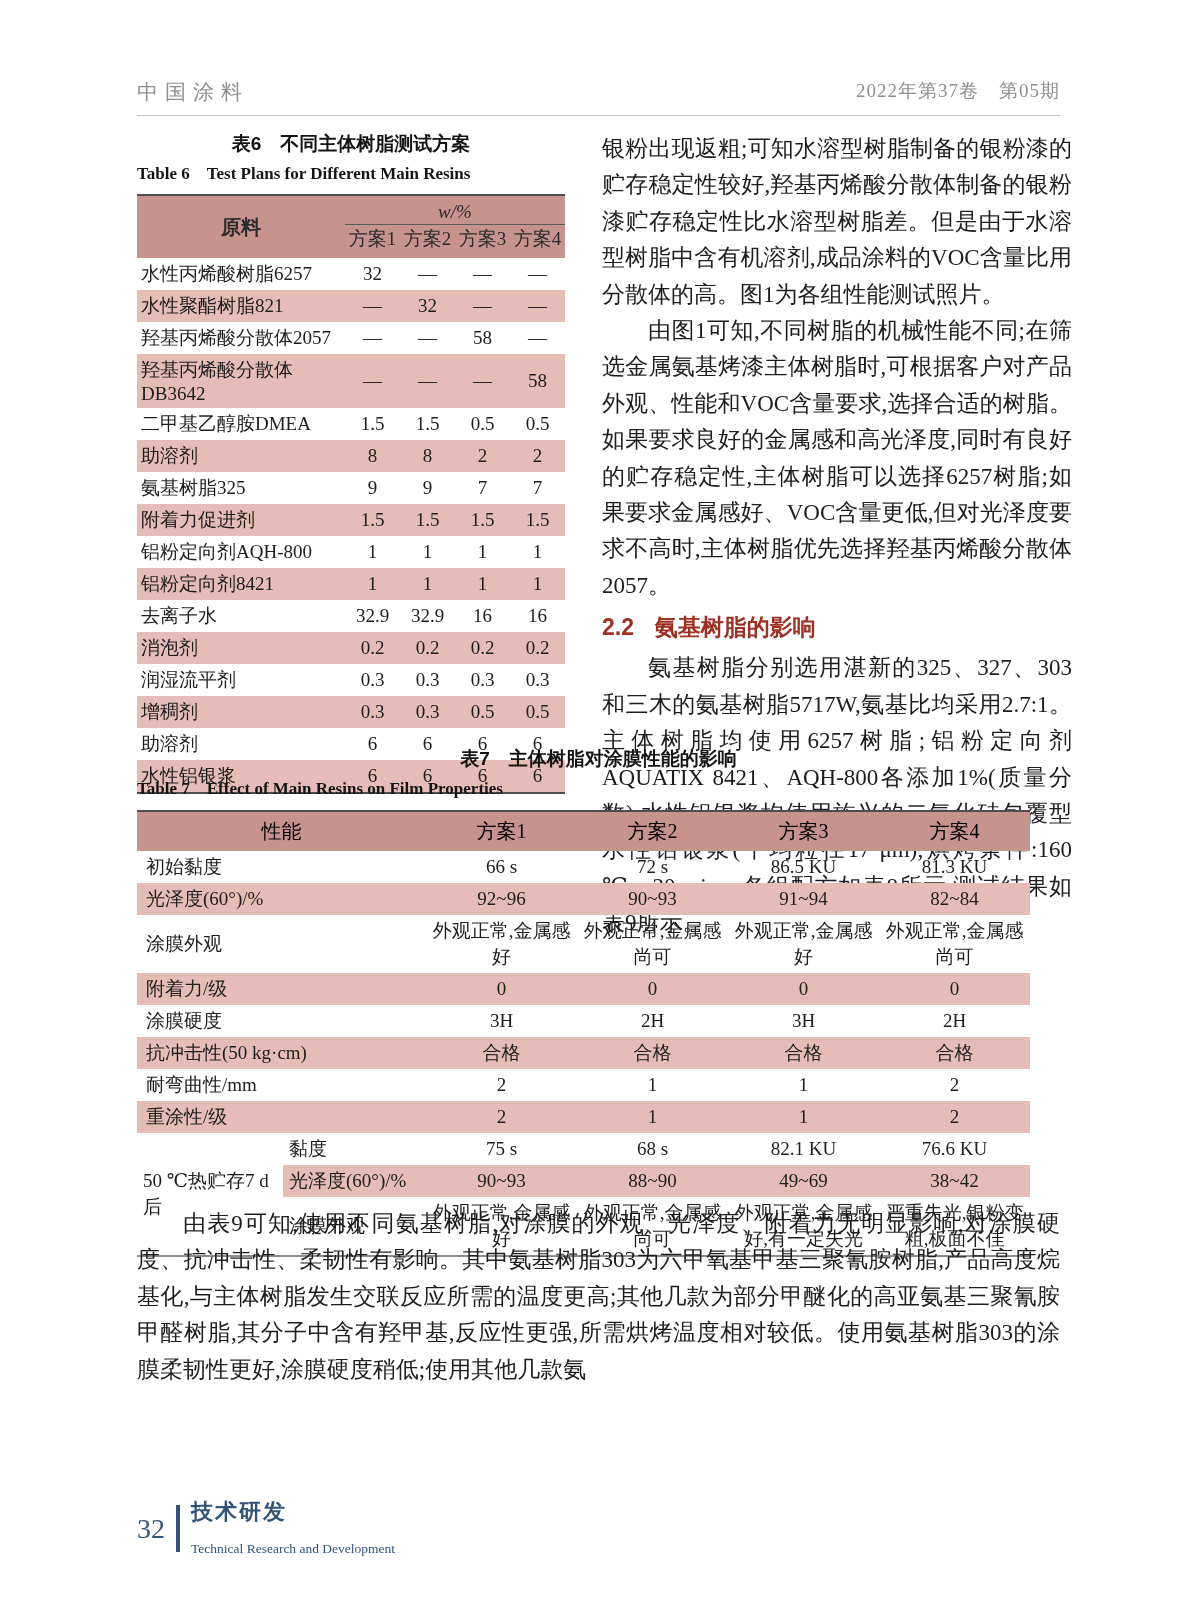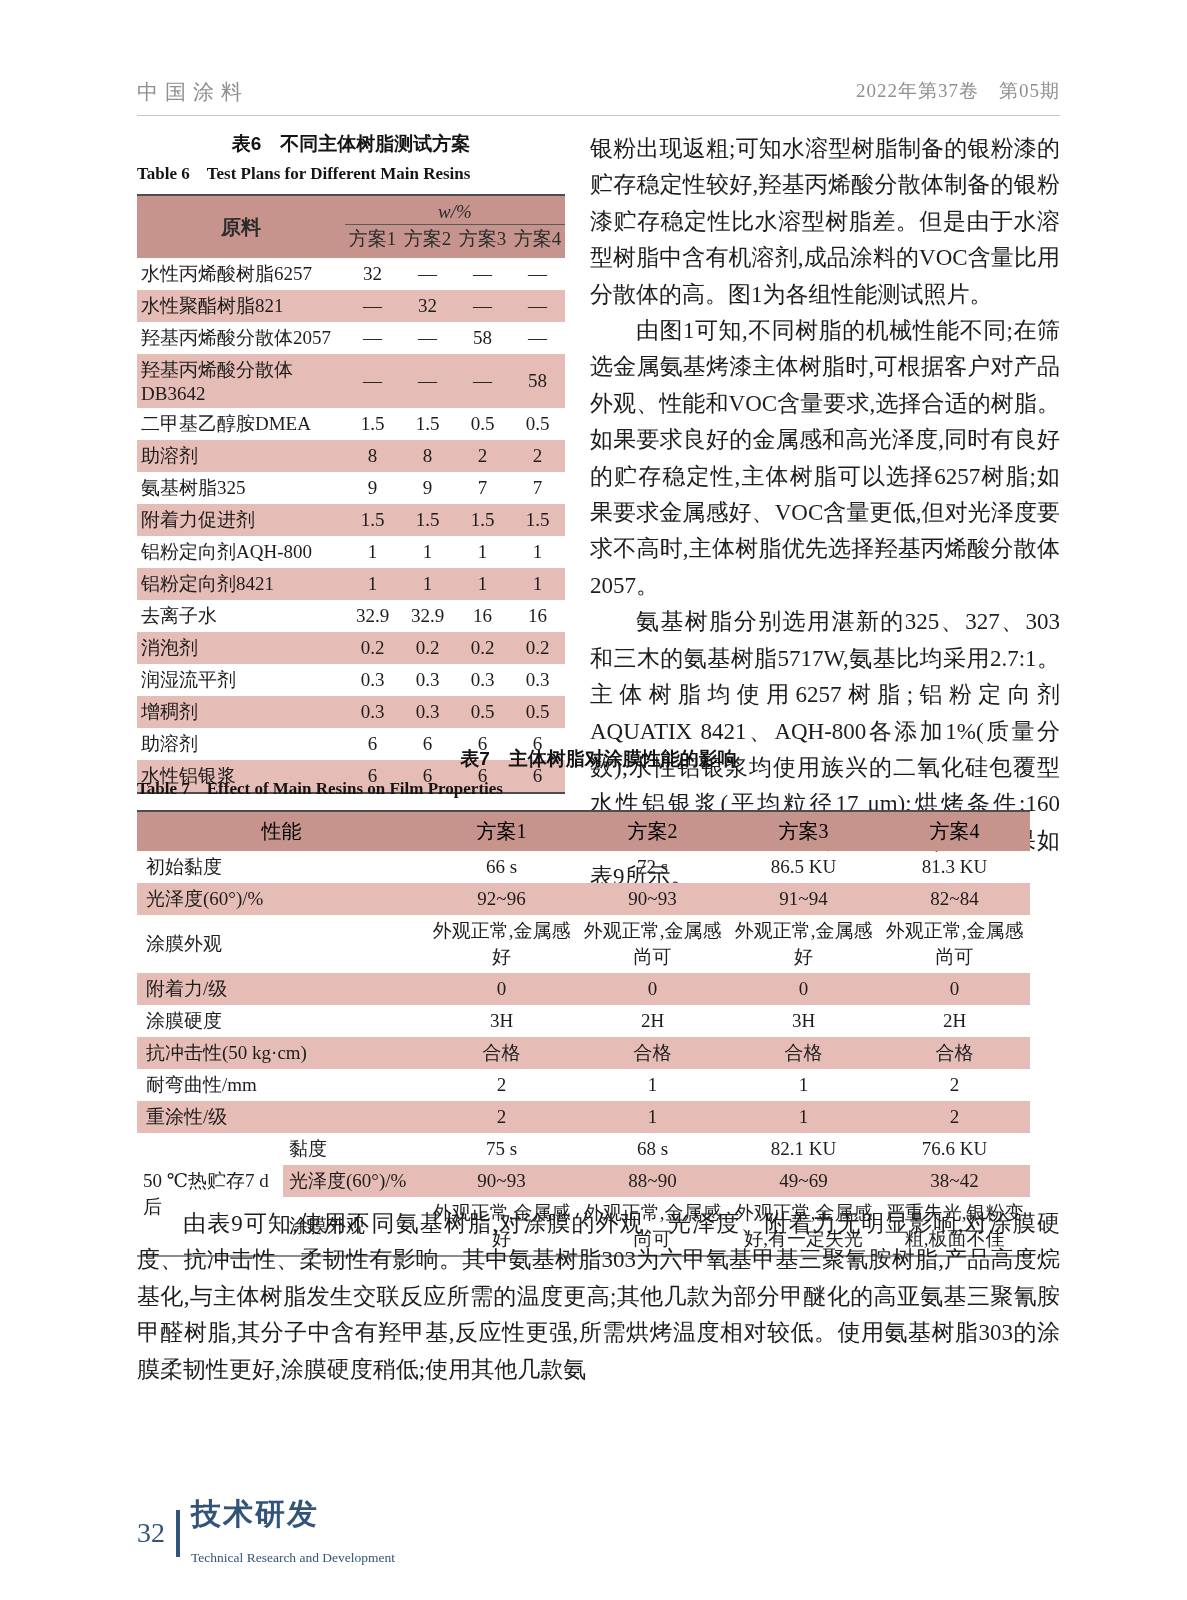--- a/index.html
+++ b/index.html
@@ -13,21 +13,21 @@
 
   
   .pg-header{position:absolute;top:78px;left:137px;width:923px;display:flex;
              justify-content:space-between;
              border-bottom:1px solid #c6c6c6;padding-bottom:9px;}
   .journal{font-family:"Liberation Sans","DejaVu Sans",sans-serif;font-size:21px;
            color:var(--muted);letter-spacing:7px;}
   .issue{font-size:19px;color:var(--muted);letter-spacing:1px;}
 
   
-  .main{position:absolute;top:131px;left:137px;width:923px;display:flex;gap:25px;}
+  .main{position:absolute;top:131px;left:137px;width:923px;display:flex;gap:37px;}
   .col-left{flex:0 0 428px;width:428px;}
   .col-right{flex:0 0 470px;width:470px;}
 
   .tbl-title-cn{font-family:"Liberation Sans","DejaVu Sans",sans-serif;font-weight:bold;
                 font-size:19px;text-align:center;color:#141414;}
   .tbl-title-en{font-weight:bold;font-size:17px;text-align:left;color:#141414;margin:5px 0 9px;}
 
   table{border-collapse:collapse;}
   #table6{width:428px;border-top:2px solid #4d4d4d;border-bottom:2px solid #4d4d4d;
           font-size:19px;}
@@ -61,21 +61,21 @@
 
   
   .bottom{position:absolute;top:1206px;left:137px;width:923px;display:flex;gap:14px;}
   .bcol{flex:1;}
   .bcol .body-p + .body-p{margin-top:0;}
 
   
   .pg-footer{position:absolute;top:1500px;left:137px;display:flex;align-items:center;gap:11px;}
   .pgno{font-size:28px;color:var(--blue);}
   .fbar{width:4px;height:47px;background:var(--blue);}
-  .fcn{font-family:Liberation Mono, monospace;font-weight:bold;font-size:30px;
+  .fcn{font-family:Liberation Serif, serif;font-weight:bold;font-size:22px;
        color:var(--blue);letter-spacing:2px;line-height:1.1;}
   .fen{font-size:13.5px;color:var(--blue);margin-top:17px;}
 </style>
 </head>
 <body>
 
 <div class="sheet">
 
   <header class="pg-header">
     <span class="journal">中国涂料</span>
@@ -219,20 +219,21 @@
               <td>6</td>
               <td>6</td>
             </tr>
           </tbody>
       </table>
     </div>
 
     <div class="col-right">
       <p class="body-p">银粉出现返粗;可知水溶型树脂制备的银粉漆的贮存稳定性较好,羟基丙烯酸分散体制备的银粉漆贮存稳定性比水溶型树脂差。但是由于水溶型树脂中含有机溶剂,成品涂料的VOC含量比用分散体的高。图1为各组性能测试照片。</p>
       <p class="body-p indent">由图1可知,不同树脂的机械性能不同;在筛选金属氨基烤漆主体树脂时,可根据客户对产品外观、性能和VOC含量要求,选择合适的树脂。如果要求良好的金属感和高光泽度,同时有良好的贮存稳定性,主体树脂可以选择6257树脂;如果要求金属感好、VOC含量更低,但对光泽度要求不高时,主体树脂优先选择羟基丙烯酸分散体2057。</p>
+      <h3 class="sec-head"><span>2.2</span><span class="hs">氨基树脂的影响</span></h3>
       <p class="body-p indent">氨基树脂分别选用湛新的325、327、303和三木的氨基树脂5717W,氨基比均采用2.7:1。主体树脂均使用6257树脂;铝粉定向剂AQUATIX 8421、AQH-800各添加1%(质量分数);水性铝银浆均使用族兴的二氧化硅包覆型水性铝银浆(平均粒径17 μm);烘烤条件:160 ℃、20 min。各组配方如表8所示,测试结果如表9所示。</p>
     </div>
   </div>
 
   <section class="t7wrap">
     <div class="tbl-title-cn">表7　主体树脂对涂膜性能的影响</div>
     <div class="tbl-title-en">Table 7　Effect of Main Resins on Film Properties</div>
     <table id="table7">
       <colgroup>
           <col class="t7g">

